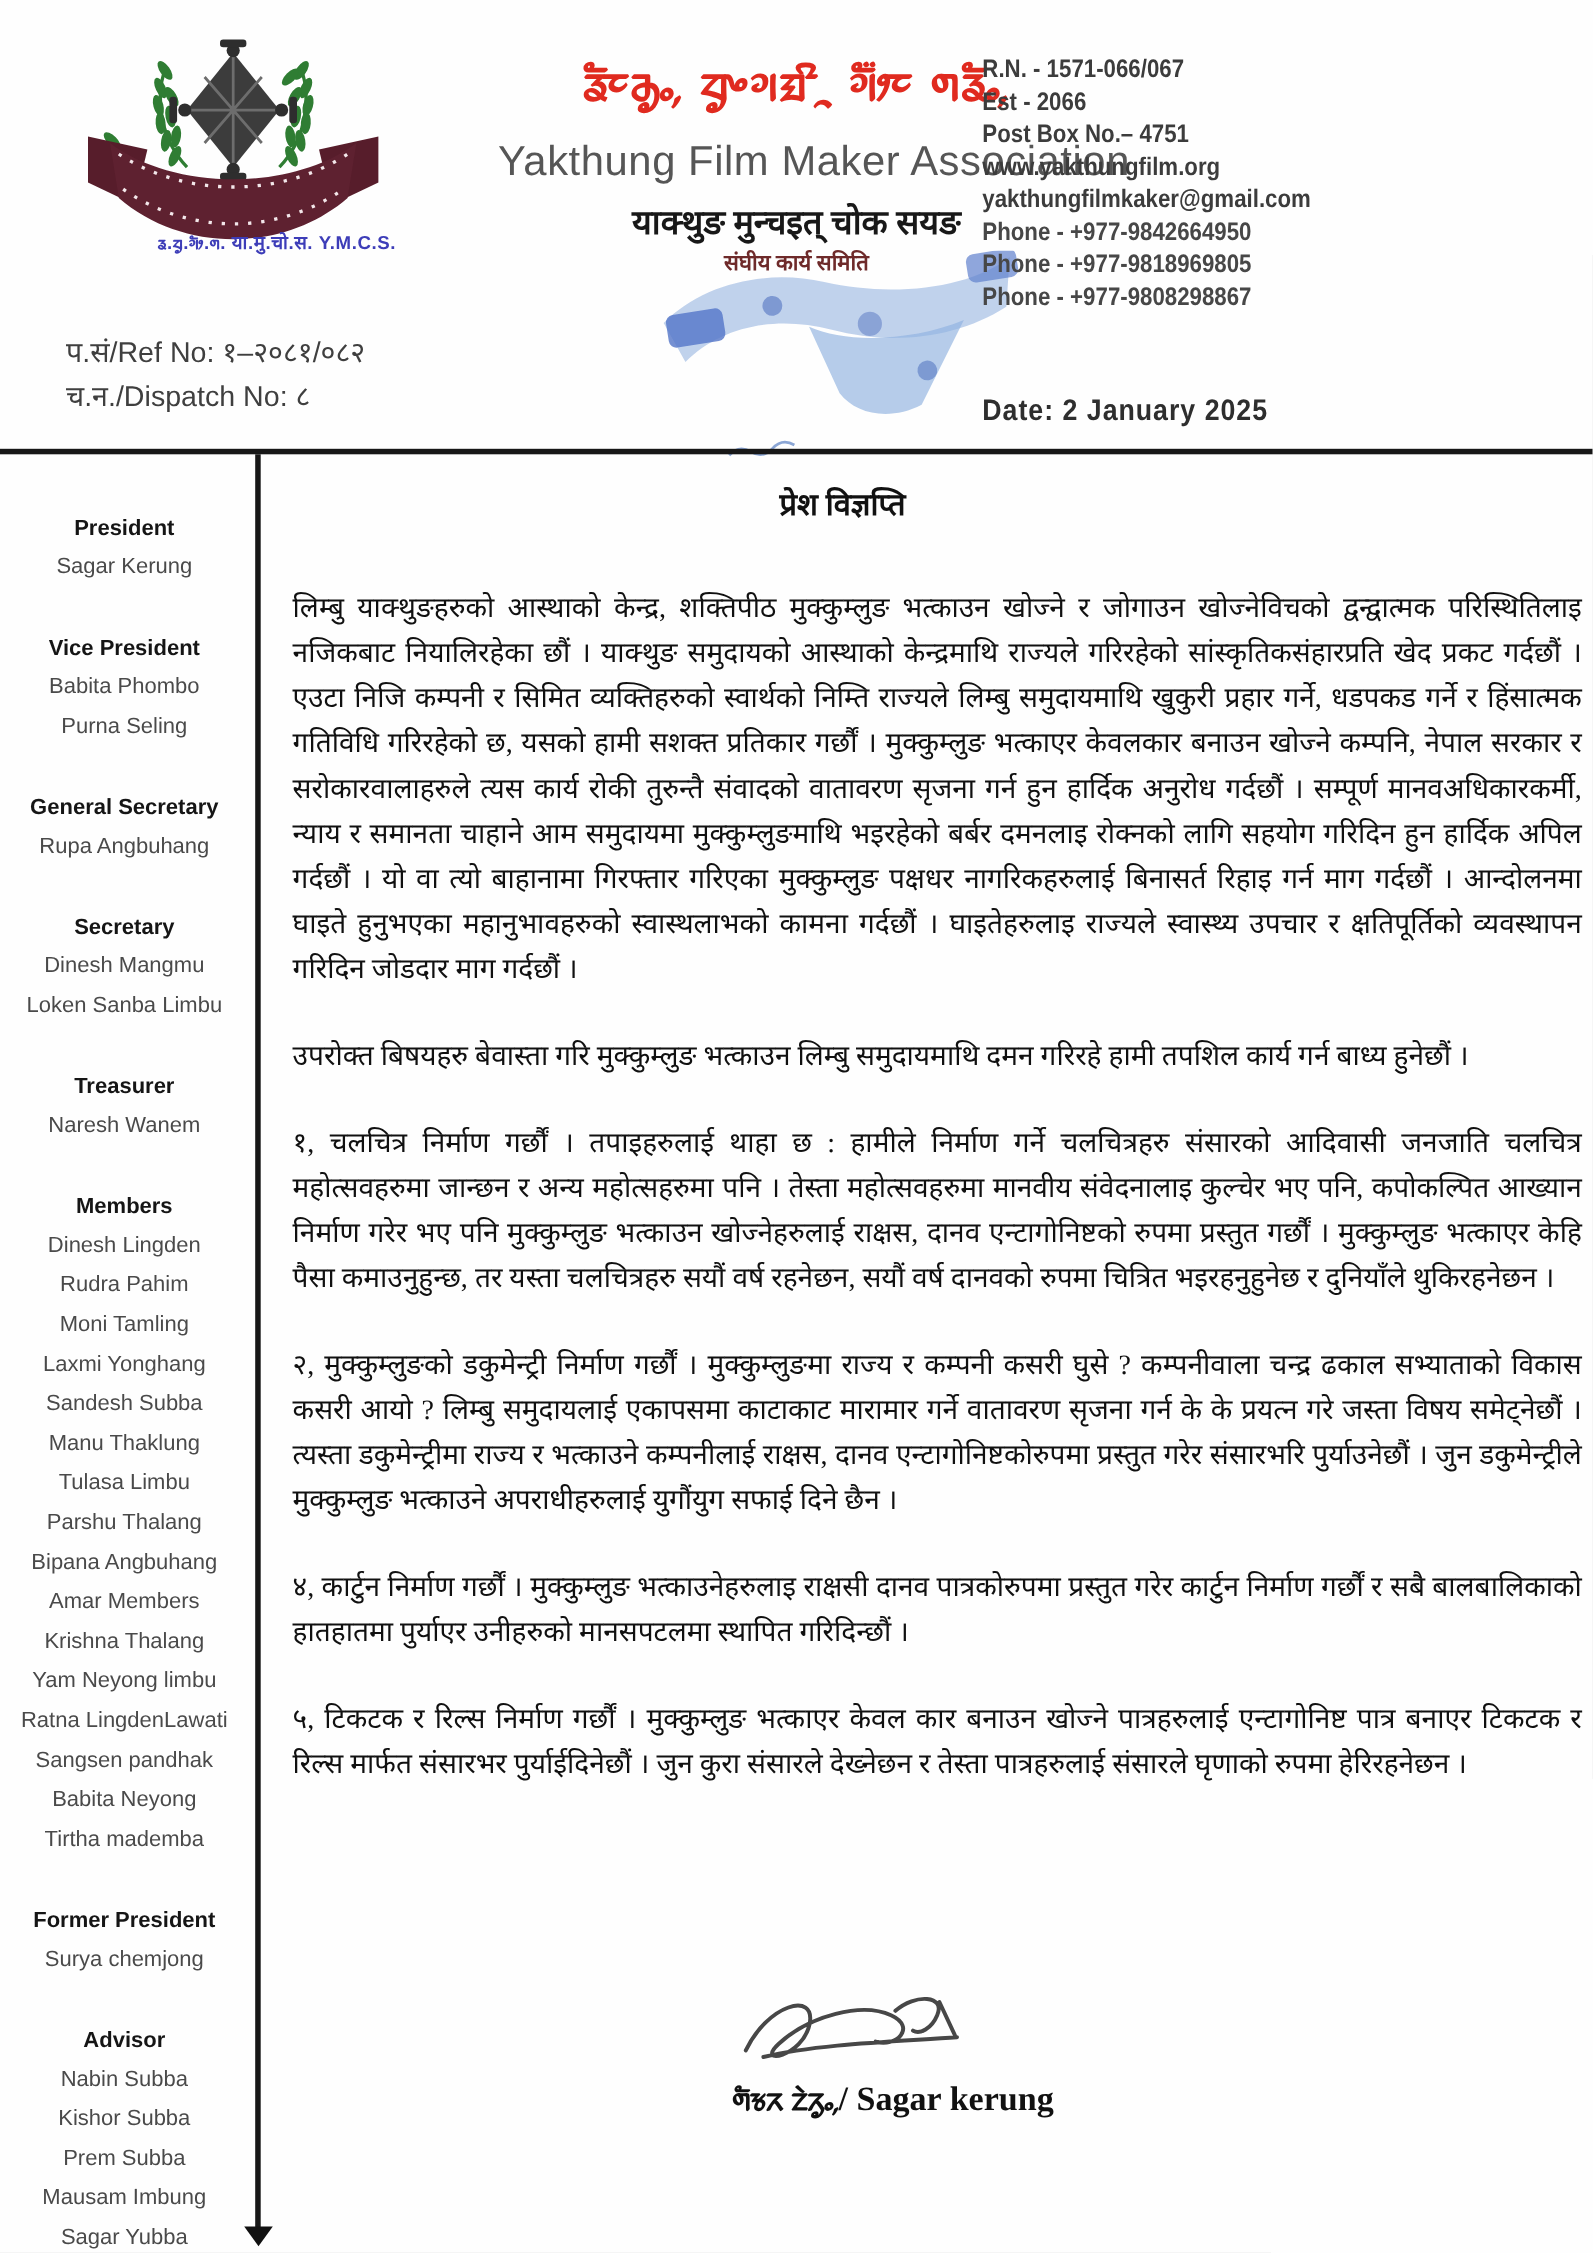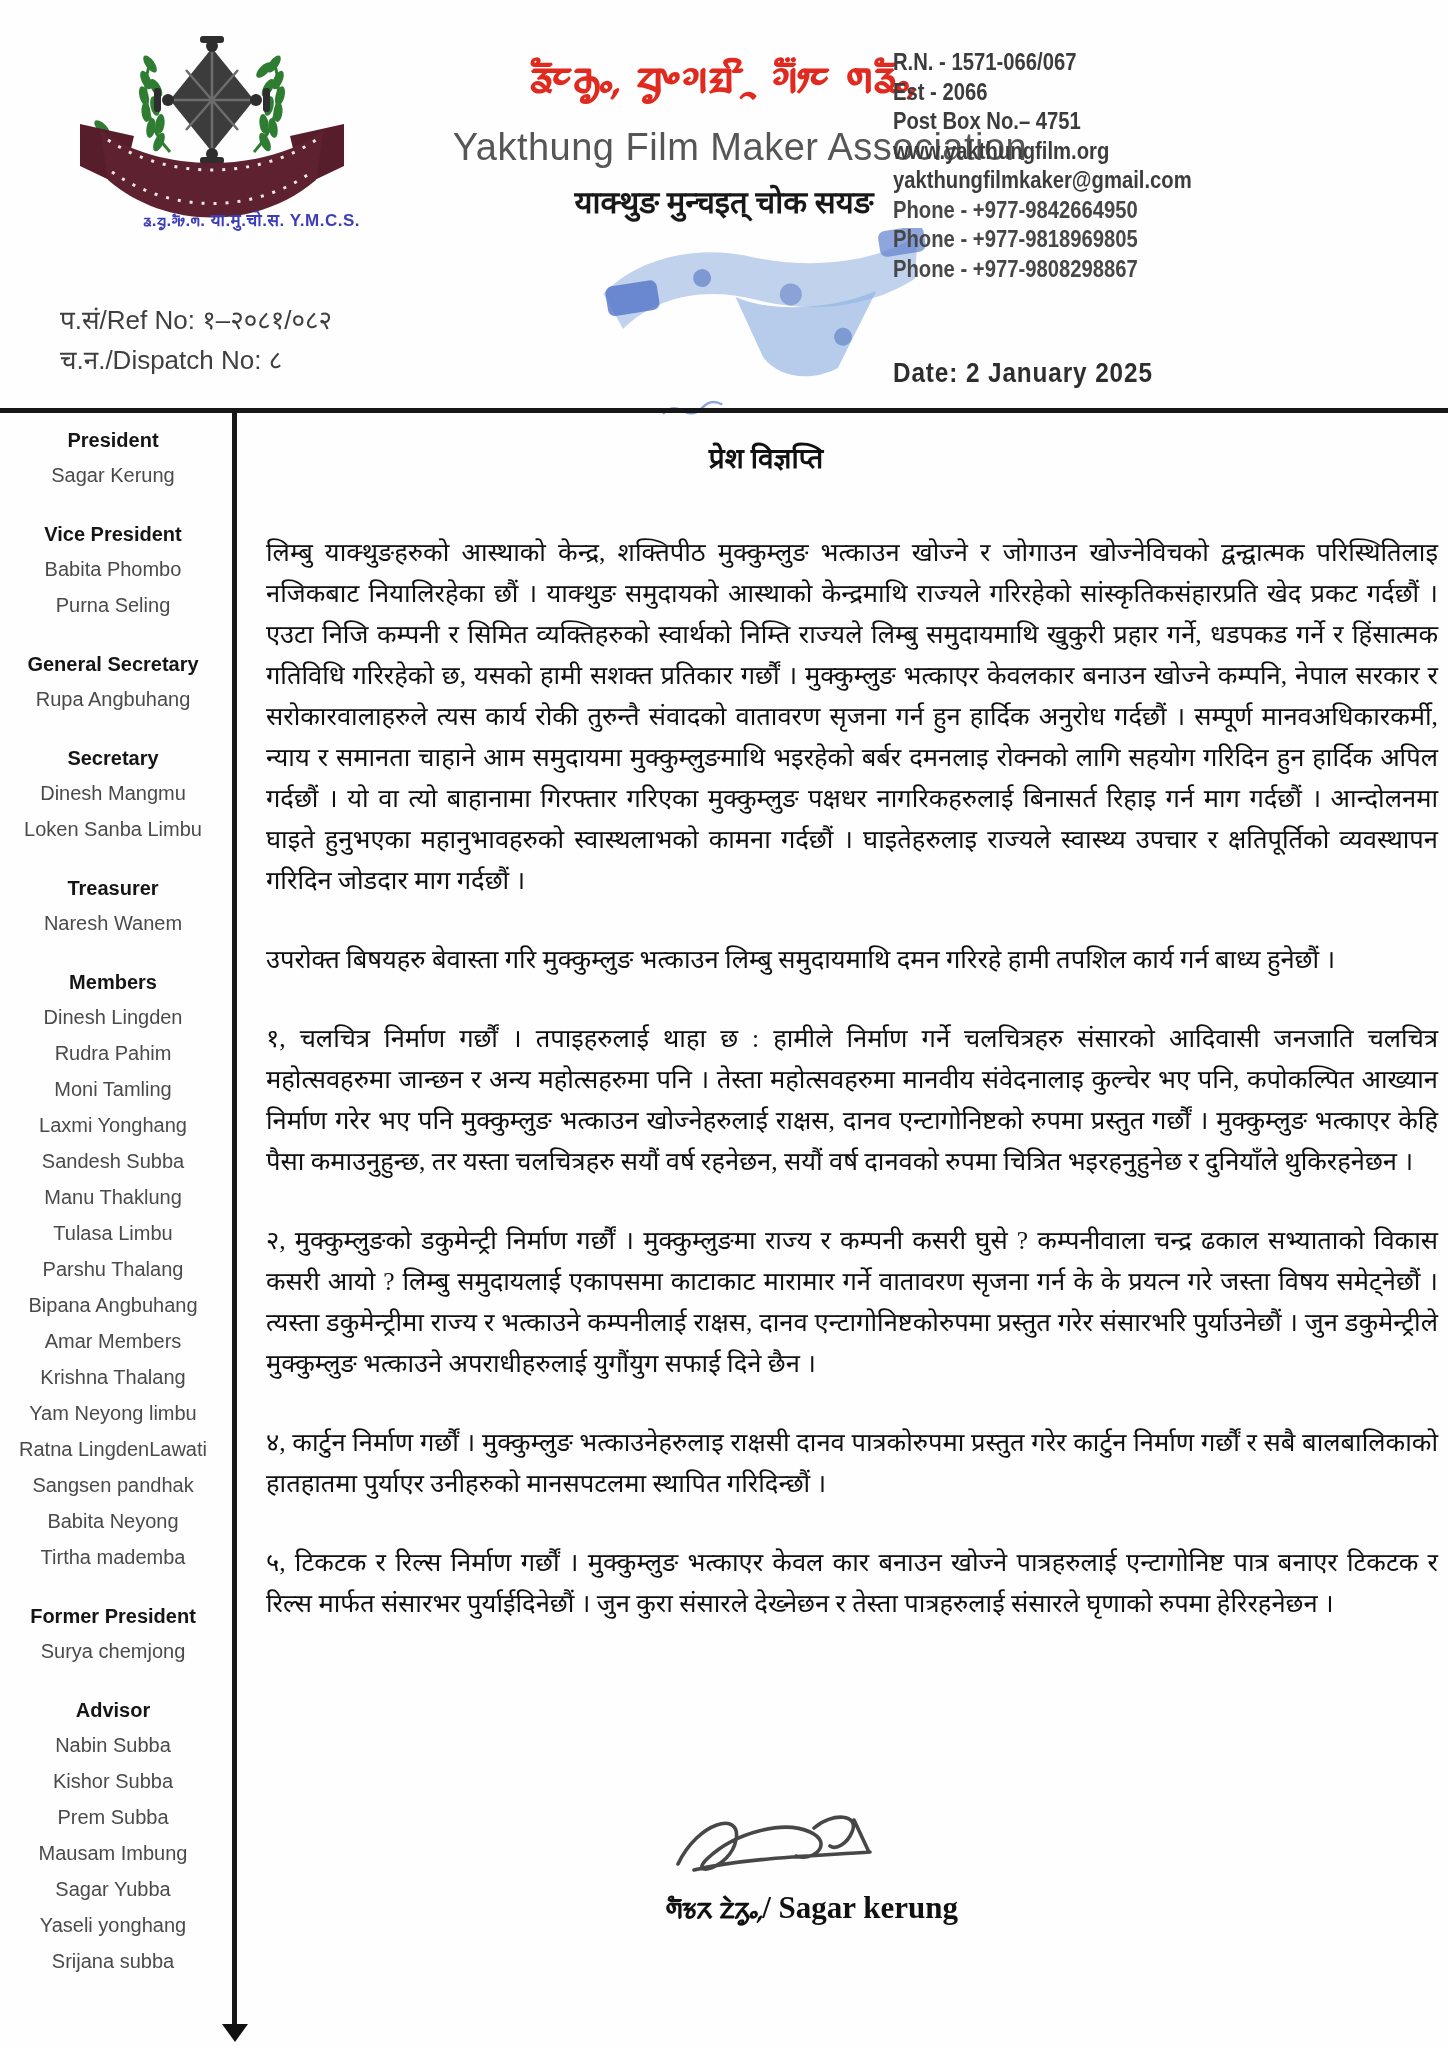--- a/index.html
+++ b/index.html
@@ -26,21 +26,21 @@
   .date-line{position:absolute;left:893px;top:358px;font-size:27px;font-weight:700;color:#2e2e2e;
         transform:scaleX(.9);transform-origin:left top;letter-spacing:1px;}
   
   .hr-rule{position:absolute;left:0;top:408px;width:1448px;height:5px;background:#171717;}
   .v-rule{position:absolute;left:232px;top:413px;width:5px;height:1612px;background:#171717;}
   .v-arrow{position:absolute;left:222px;top:2024px;width:0;height:0;
         border-left:13px solid transparent;border-right:13px solid transparent;border-top:18px solid #111;}
   
   .sidebar{position:absolute;left:0;top:424px;width:226px;text-align:center;}
   .sb-group{margin-bottom:25px;}
-  .sb-role{font-size:20px;font-weight:bold;color:#151515;line-height:33px;}
+  .sb-role{font-size:20px;font-weight:bold;color:#151515;line-height:33px;margin-top:40px;}
   .sb-name{font-size:20px;color:#4a4a4a;line-height:36px;}
   
   .body-col{position:absolute;left:266px;top:438px;width:1172px;}
   .press-title{width:1000px;text-align:center;font-size:28px;font-weight:bold;color:#111;
         font-family:"Liberation Serif",serif;margin:0 0 56px 0;}
   .para{font-family:"Liberation Serif",serif;font-size:25.5px;line-height:41px;color:#101010;
         text-align:justify;margin:0 0 38px 0;}
   
   .sig-block{position:absolute;left:512px;top:1806px;width:600px;text-align:center;}
   .sig-svg{display:block;margin:0 auto 4px 152px;}
@@ -103,20 +103,21 @@
         <path d="M30,106 C90,146 178,146 238,106" stroke="#f3e7ea" stroke-width="3" stroke-dasharray="3 9" fill="none"></path>
         <path d="M34,138 C94,180 174,180 234,138" stroke="#f3e7ea" stroke-width="3" stroke-dasharray="3 9" fill="none"></path>
       </g>
     </svg>
   </div>
   <div class="logo-caption">ᤕ.ᤔᤢ.ᤆᤥ.ᤛ. या.मु.चो.स. Y.M.C.S.</div>
 
   <div class="org-limbu">ᤕᤠᤰᤌᤢᤱ᤹ ᤔᤢᤴᤆᤀᤡᤳ ᤆᤥ᤺ᤰ ᤛᤕᤠᤱ᤹</div>
   <div class="org-en">Yakthung Film Maker Association</div>
   <div class="org-np">याक्थुङ मुन्चइत् चोक सयङ</div>
+  <div class="committee">संघीय कार्य समिति</div>
 
   <div class="stamp">
     <svg width="360" height="190" viewBox="0 0 360 190">
       <g transform="rotate(-9 180 95)">
         <path d="M20,40 C60,10 120,6 170,26 C230,50 300,52 340,30 L330,74 C280,96 220,92 170,70 C120,48 70,52 34,78 Z" fill="#9db9e2" opacity=".72"></path>
         <path d="M150,64 C180,84 240,92 290,80 L240,150 C210,160 180,150 168,128 Z" fill="#7fa8dc" opacity=".65"></path>
         <rect x="22" y="34" width="52" height="30" rx="7" fill="#3c63c0" opacity=".8"></rect>
         <rect x="300" y="22" width="46" height="26" rx="7" fill="#4a6fc6" opacity=".7"></rect>
         <circle cx="120" cy="40" r="9" fill="#2e55b4" opacity=".55"></circle>
         <circle cx="205" cy="70" r="11" fill="#2e55b4" opacity=".45"></circle>

